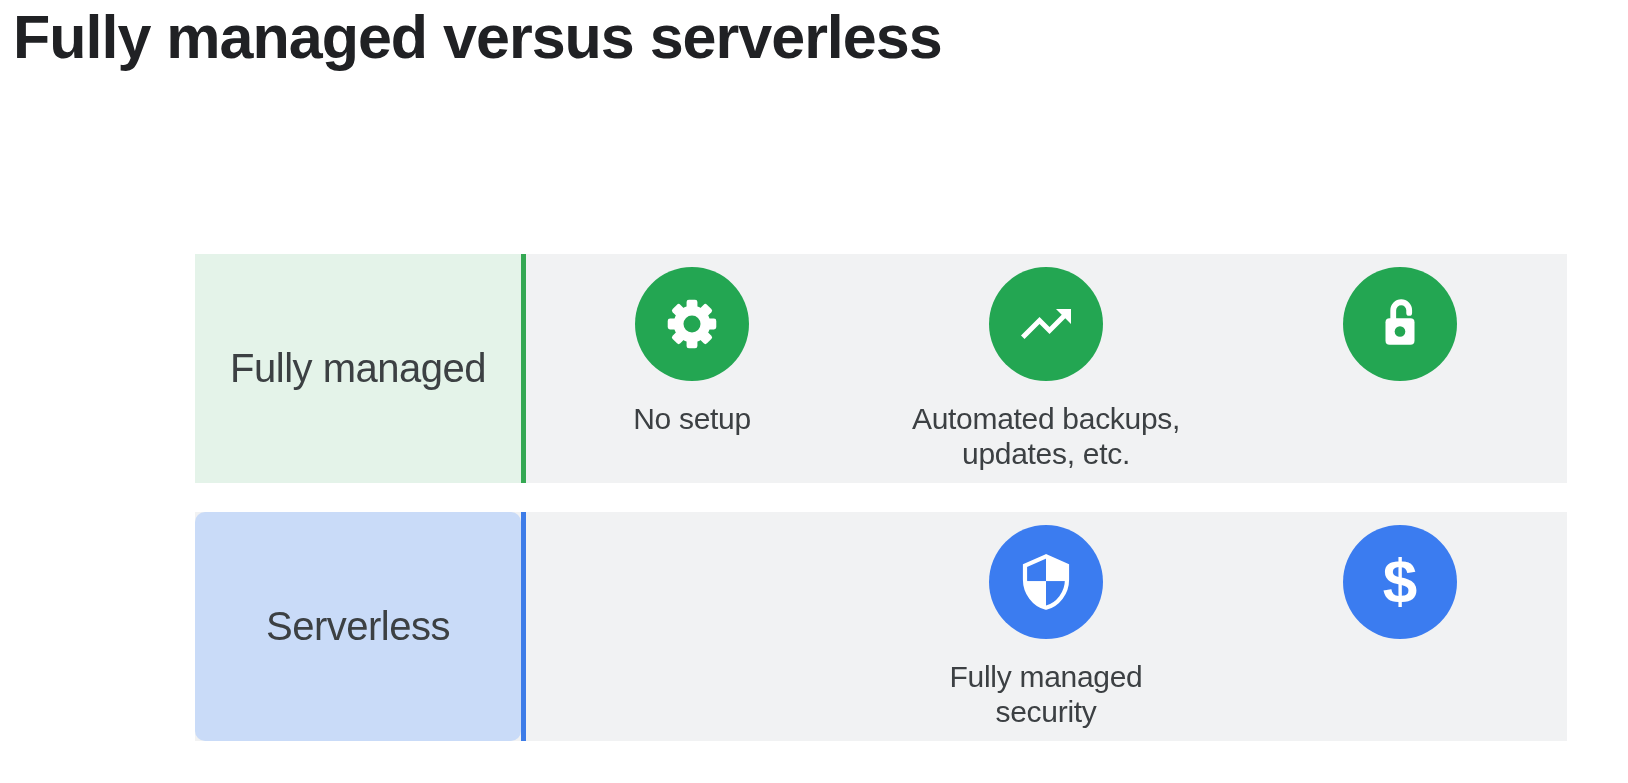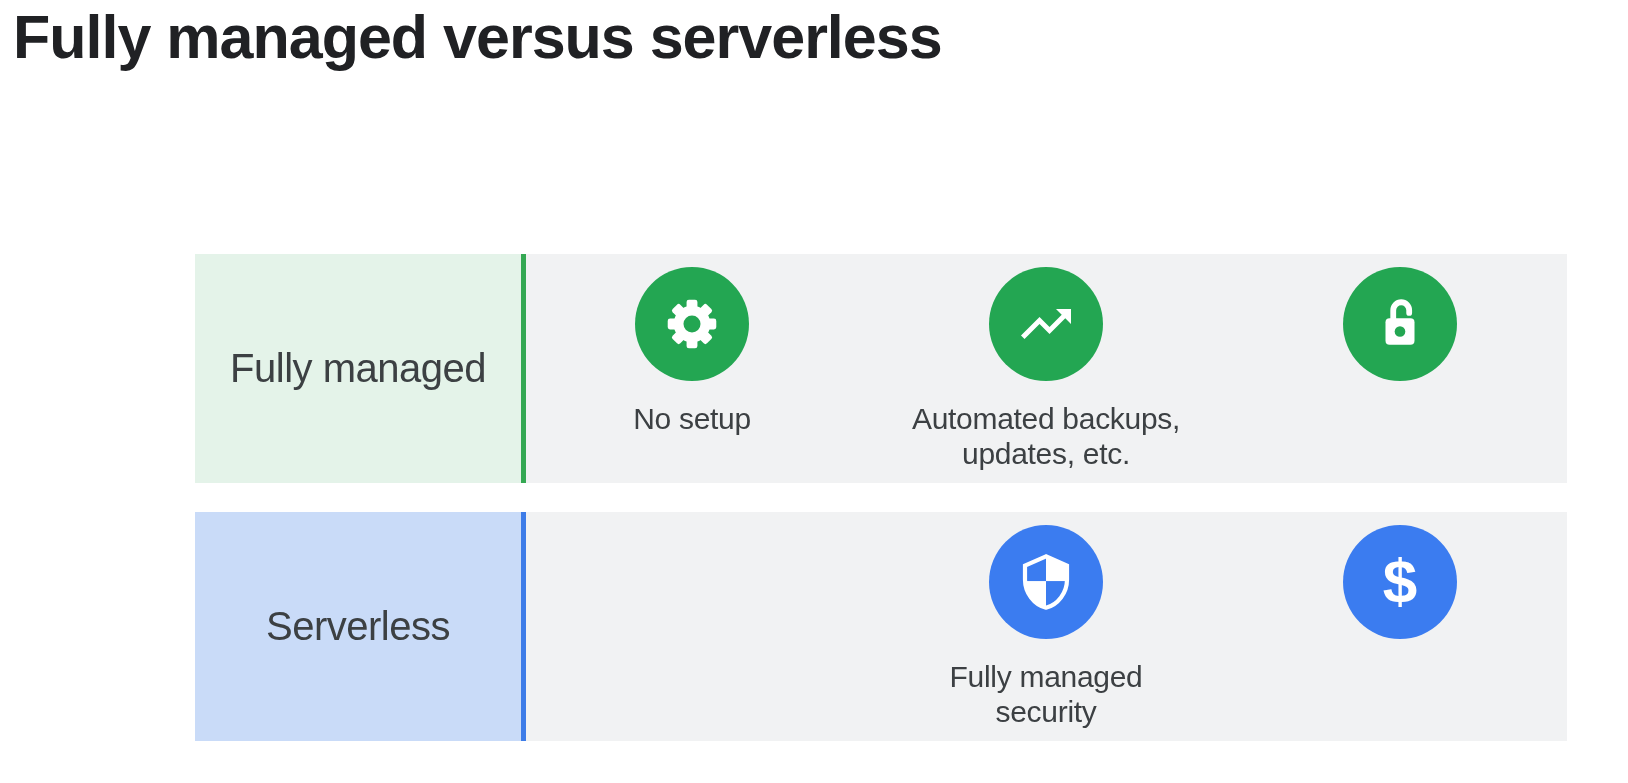--- a/index.html
+++ b/index.html
@@ -20,21 +20,21 @@
     background:var(--row-bg);
   }
   .row-fully-managed { top:254px; }
   .row-serverless   { top:512px; }
 
   .label-cell {
     position:absolute; left:0; top:0; width:326px; height:100%;
     display:flex; align-items:center; justify-content:center;
   }
   .row-fully-managed .label-cell { background:var(--green-label-bg); }
-  .row-serverless   .label-cell { background:var(--blue-label-bg); }
+  .row-serverless   .label-cell { background:var(--blue-label-bg);border-radius:10px; }
   .label-text {
     font-size:40px; color:var(--label-text); letter-spacing:-0.5px;
     white-space:nowrap;
   }
   .divider {
     position:absolute; left:326px; top:0; width:5px; height:100%;
   }
   .row-fully-managed .divider { background:var(--green-divider); }
   .row-serverless   .divider { background:var(--blue-divider); }
 

